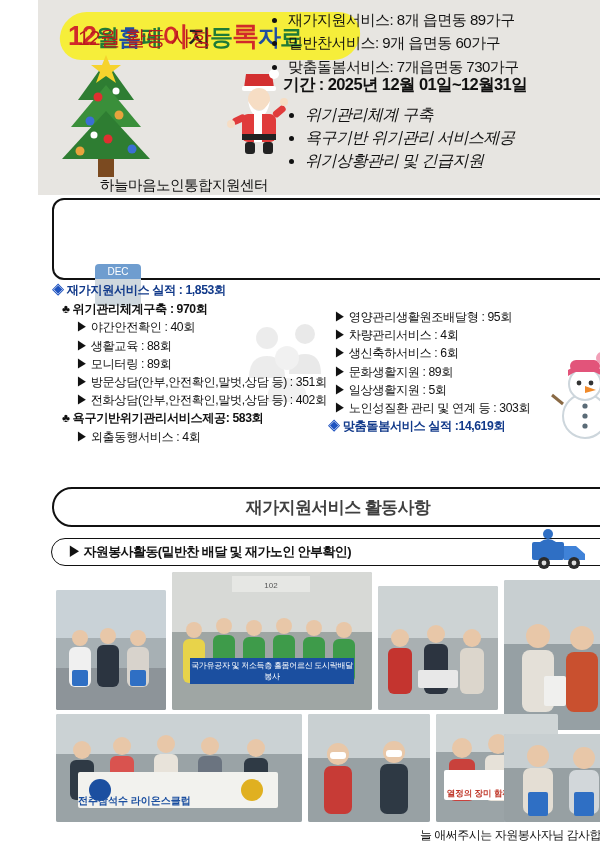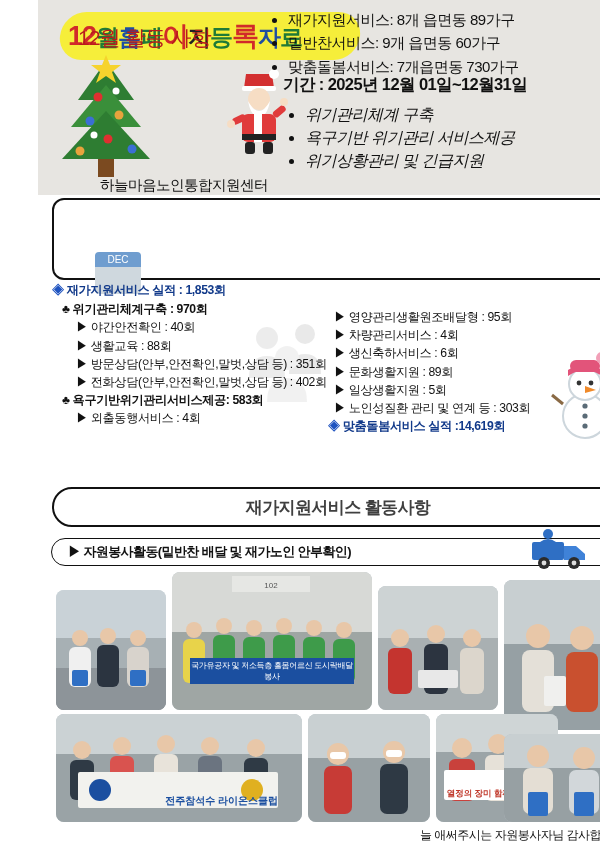--- a/index.html
+++ b/index.html
@@ -79,21 +79,21 @@
     position: absolute; left: 40px; top: 24px;
     font-size: 21px; font-weight: normal; color: #b91c1c; letter-spacing: -0.8px;
   }
   .activity-list { position: absolute; left: 228px; top: 8px; margin: 0; padding-left: 22px; }
   .activity-list li {
     font-size: 15px; color: #111; line-height: 1.55; letter-spacing: -0.5px;
   }
 
   
   .cal-icon {
-    position: absolute; left: 38px; top: 252px;
+    position: absolute; left: 38px; top: 264px;
     width: 46px; height: 42px; padding-left: 19px;
   }
   .cal-top {
     width: 46px; height: 15px; background: #6f9dcf;
     border-radius: 4px 4px 0 0;
     color: #fff; font-size: 10px; text-align: center; line-height: 15px;
   }
   .cal-body {
     width: 46px; height: 27px; background: #cfd8de;
     border-radius: 0 0 4px 4px;
@@ -145,21 +145,21 @@
     padding-left: 16px;
     font-size: 13px; font-weight: bold; color: #111; letter-spacing: -0.6px;
   }
 
   
   .photos { position: absolute; left: 10px; top: 572px; width: 580px; height: 250px; }
   .photo {
     position: absolute;
     background: #b9c2c8;
     overflow: hidden;
-    border-radius: 8px;
+    border-radius: 2px;
   }
   .banner-strip {
     position: absolute;
     background: #1b4fa0;
     color: #fff;
     font-size: 8px;
     text-align: center;
     letter-spacing: -0.3px;
     padding: 2px 0;
     border-radius: 2px;
@@ -262,20 +262,21 @@
       <path d="M24 84 q0 -24 20 -24 q20 0 20 24 z" fill="#e2e2e2"></path>
     </svg>
   </div>
 
   <div class="stats">
     <div class="col-left" id="stats-left">
         <div class="stat-line lv0"><span class="dia">◈ </span><span>재가지원서비스 실적 : 1,853회</span></div>
         <div class="stat-line lv1"><span class="clover">♣ </span><span>위기관리체계구축 : 970회</span></div>
         <div class="stat-line lv2"><span class="">▶ </span><span>야간안전확인 : 40회</span></div>
         <div class="stat-line lv2"><span class="">▶ </span><span>생활교육 : 88회</span></div>
+        <div class="stat-line lv2"><span class="">▶ </span><span>모니터링 : 89회</span></div>
         <div class="stat-line lv2"><span class="">▶ </span><span>방문상담(안부,안전확인,말벗,상담 등) : 351회</span></div>
         <div class="stat-line lv2"><span class="">▶ </span><span>전화상담(안부,안전확인,말벗,상담 등) : 402회</span></div>
         <div class="stat-line lv1"><span class="clover">♣ </span><span>욕구기반위기관리서비스제공: 583회</span></div>
         <div class="stat-line lv2"><span class="">▶ </span><span>외출동행서비스 : 4회</span></div>
       </div>
     <div class="col-right" id="stats-right">
         <div class="stat-line lv2"><span class="">▶ </span><span>영양관리생활원조배달형 : 95회</span></div>
         <div class="stat-line lv2"><span class="">▶ </span><span>차량관리서비스 : 4회</span></div>
         <div class="stat-line lv2"><span class="">▶ </span><span>생신축하서비스 : 6회</span></div>
         <div class="stat-line lv2"><span class="">▶ </span><span>문화생활지원 : 89회</span></div>
@@ -401,21 +402,21 @@
             <rect x="98" y="40" width="24" height="46" rx="6" fill="#e8e3da"></rect>
           <circle cx="154" cy="32" r="9" fill="#e8c7a8"></circle>
             <rect x="142" y="42" width="24" height="44" rx="6" fill="#6b7480"></rect>
           <circle cx="200" cy="34" r="9" fill="#e8c7a8"></circle>
             <rect x="188" y="44" width="24" height="42" rx="6" fill="#2f3a45"></rect>
         </g>
         <rect x="22" y="58" width="200" height="36" rx="2" fill="#f2f2ee"></rect>
         <circle cx="44" cy="76" r="11" fill="#1b4fa0"></circle>
         <circle cx="196" cy="76" r="11" fill="#e0b020"></circle>
       </svg>
-      <div style="position:absolute; left:22px; bottom:14px; width:200px; text-align:right; font-size:10px; color:#1b4fa0; font-weight:bold;padding-left:24px;">전주참석수 라이온스클럽</div>
+      <div style="position:absolute; left:22px; bottom:14px; width:200px; text-align:left; font-size:10px; color:#1b4fa0; font-weight:bold;">전주참석수 라이온스클럽</div>
     </div>
 
     <div class="photo p6">
       <svg viewBox="0 0 122 108" width="122" height="108">
         <rect x="0" y="0" width="122" height="44" fill="#c9d0d2"></rect>
         <rect x="0" y="44" width="122" height="64" fill="#98a1a4"></rect>
         <circle cx="30" cy="40" r="11" fill="#e8c7a8"></circle>
           <rect x="16" y="52" width="28" height="48" rx="7" fill="#c73b36"></rect>
         <circle cx="86" cy="38" r="11" fill="#e8c7a8"></circle>
           <rect x="72" y="50" width="28" height="50" rx="7" fill="#2e3944"></rect>

